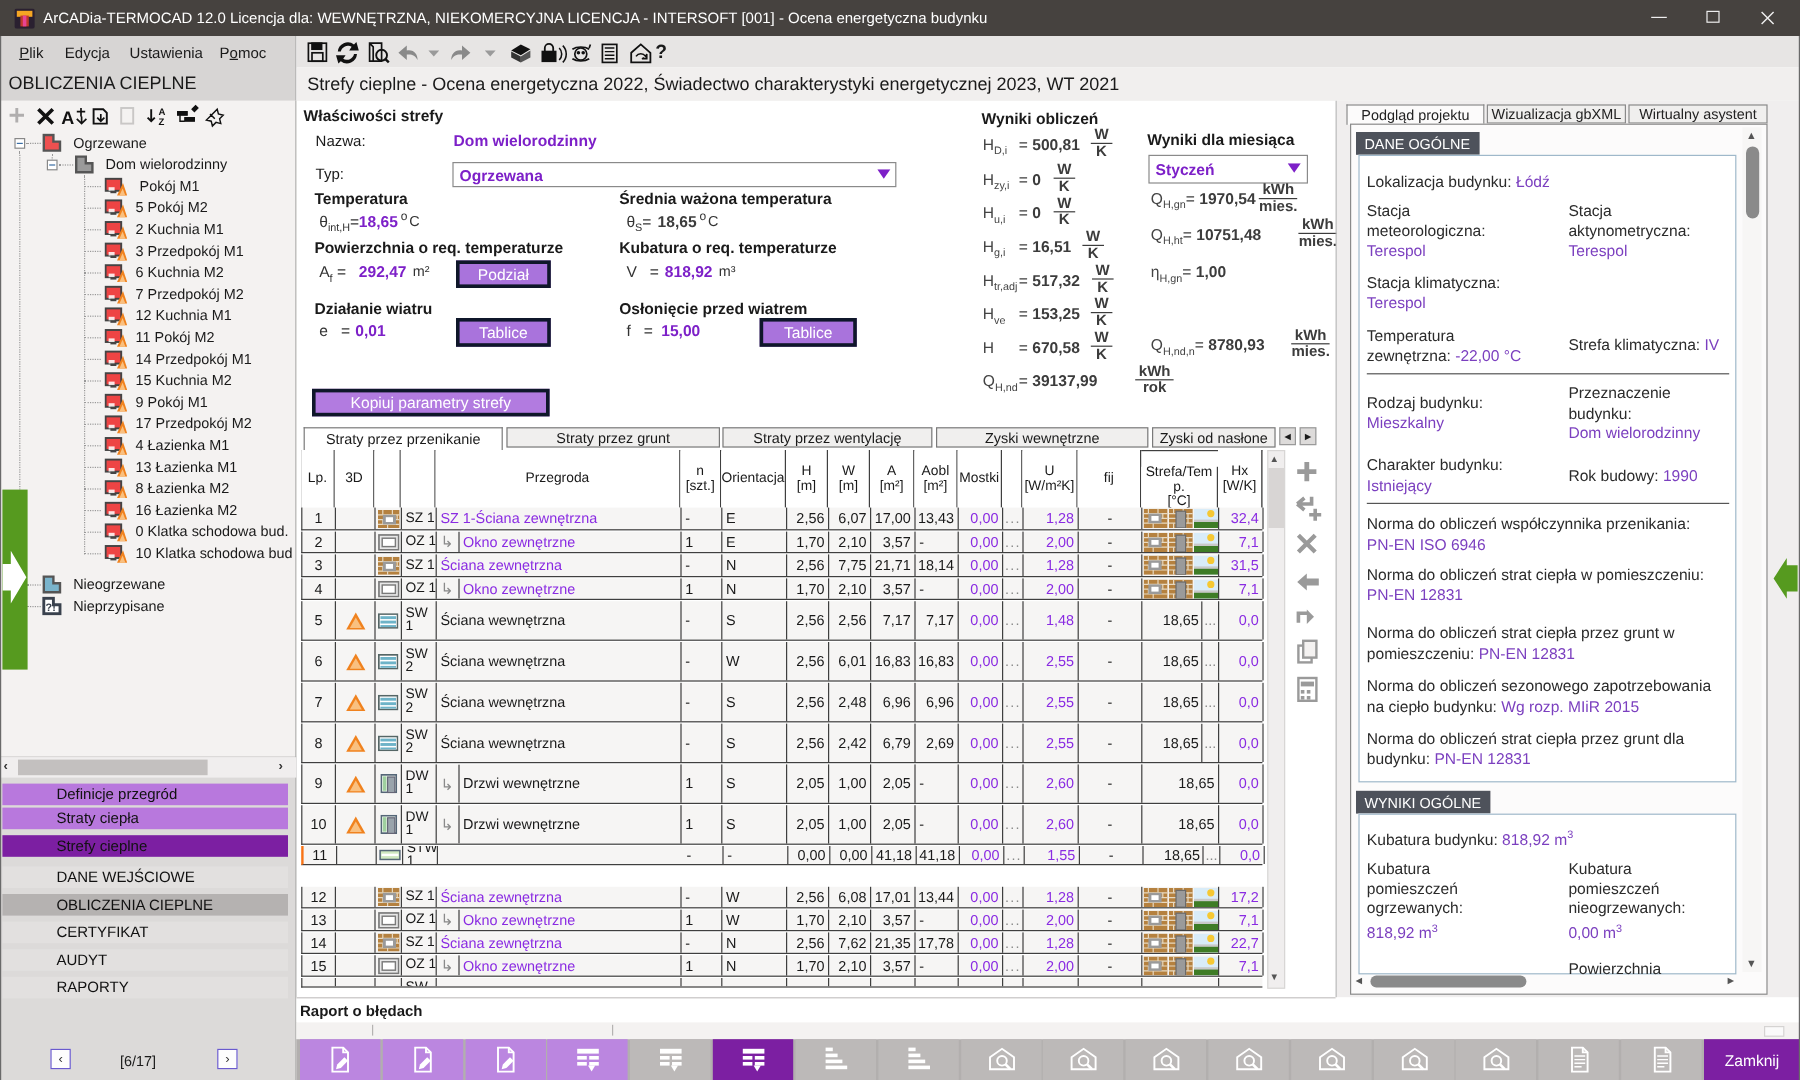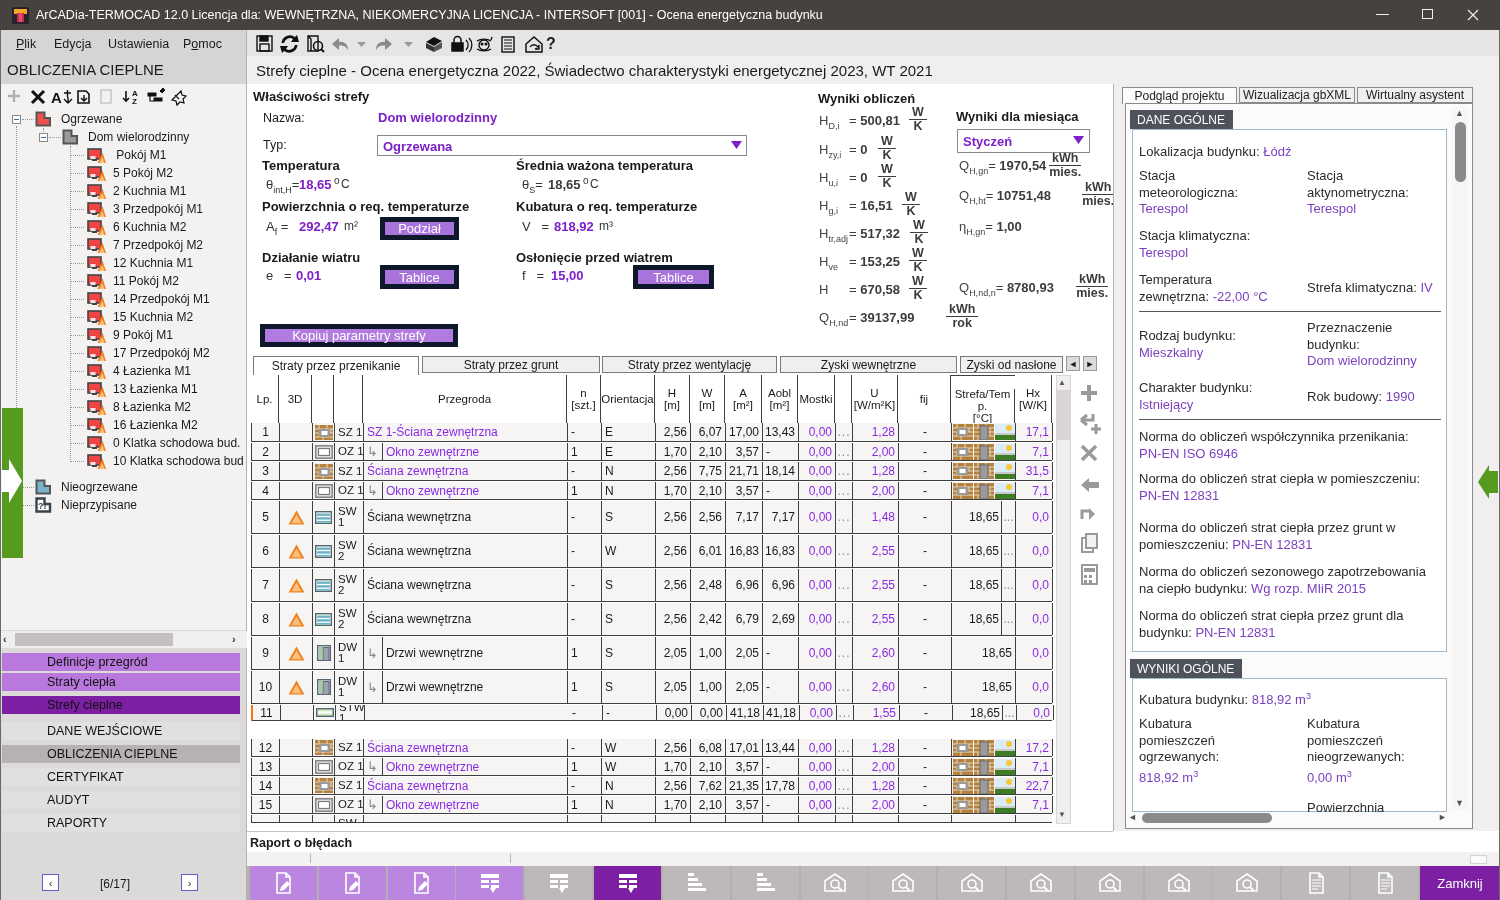--- a/index.html
+++ b/index.html
@@ -10,21 +10,21 @@
 .frac .t{display:block;border-bottom:1px solid #3c3c3c;padding:0 3px;}
 .frac .d{display:block;}
 .cell{position:absolute;top:0;bottom:0;white-space:nowrap;border-right:1px solid #3f3f3f;display:flex;align-items:center;overflow:hidden;}
 .cr{justify-content:flex-end;padding-right:3px;}
 .cc{justify-content:center;}
 .cl{padding-left:3px;}
 .row{position:absolute;left:251px;width:801px;border-bottom:1px solid #3f3f3f;background:#f6f5f4;}
 .hcell{position:absolute;top:0;bottom:0;border-right:1px solid #3f3f3f;display:flex;align-items:center;justify-content:center;text-align:center;font-size:11.5px;line-height:12px;background:#fff;}
 .ptx{color:#8a2be2;}
 .ti{position:absolute;left:0;height:18px;display:flex;align-items:center;font-size:12px;white-space:nowrap;}
-.pbtn{position:absolute;background:#a973dc;border:5px solid #0f172a;color:#fff;display:flex;align-items:center;justify-content:center;font-size:13px;}
+.pbtn{position:absolute;background:#a973dc;border:3px solid #0f172a;color:#fff;display:flex;align-items:center;justify-content:center;font-size:13px;}
 </style></head><body>
 
 <div class="a" style="left:0;top:0;width:1500px;height:30px;background:#46423f;"></div>
 <svg class="a" style="left:12px;top:7px" width="17" height="17">
 <rect x="0" y="0" width="17" height="17" rx="2" fill="#2a2030"></rect>
 <rect x="2" y="2" width="13" height="5" fill="#f5a623"></rect>
 <rect x="5" y="6" width="7" height="9" fill="#c0392b"></rect>
 <rect x="7" y="6" width="3" height="9" fill="#e84393"></rect>
 </svg>
 <div class="a" style="left:36px;top:8px;color:#fff;font-size:12.5px;">ArCADia-TERMOCAD 12.0 Licencja dla: WEWNĘTRZNA, NIEKOMERCYJNA LICENCJA - INTERSOFT [001] - Ocena energetyczna budynku</div>
@@ -508,21 +508,21 @@
         </svg>
         <svg width="20" height="16" style="display:block">
           <rect width="20" height="16" fill="#d9ecf8"></rect>
           <circle cx="14" cy="4" r="3" fill="#f6c833"></circle>
           <rect x="0" y="9" width="20" height="3" fill="#c9c9c9"></rect>
           <rect x="0" y="11" width="20" height="5" fill="#3e7c26"></rect>
         </svg>
       </div>
     </div>
 <div class="cell cr " style="left:764px;width:37px;">
-      <span class="ptx">17,1</span>
+      <span class="ptx">32,4</span>
     </div>
 </div>
 <div class="row" style="top:443px;height:18px;border-left:1px solid #3f3f3f;">
 <div class="cell cc " style="left:0px;width:28px;">2</div>
 <div class="cell cc " style="left:28px;width:33px;"></div>
 <div class="cell cc " style="left:61px;width:22px;">
       <svg width="18" height="14" style="display:block">
         <rect x="0.8" y="0.8" width="16.4" height="12.4" fill="#e8e8e8" stroke="#7a7a7a" stroke-width="1.4"></rect>
         <rect x="3.5" y="3.5" width="11" height="7" fill="#fff" stroke="#7a7a7a" stroke-width="1.2"></rect>
       </svg>

